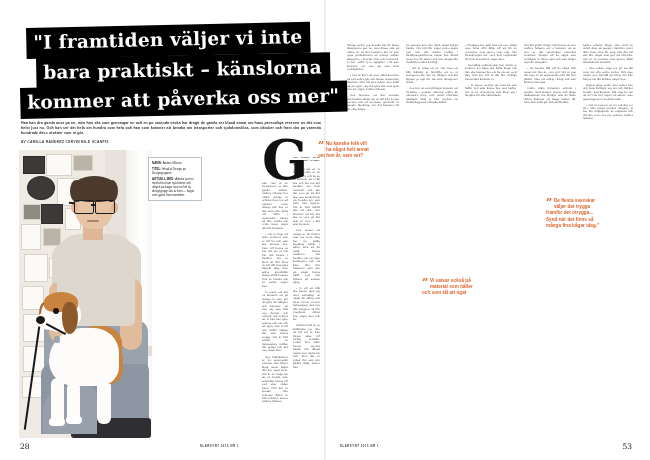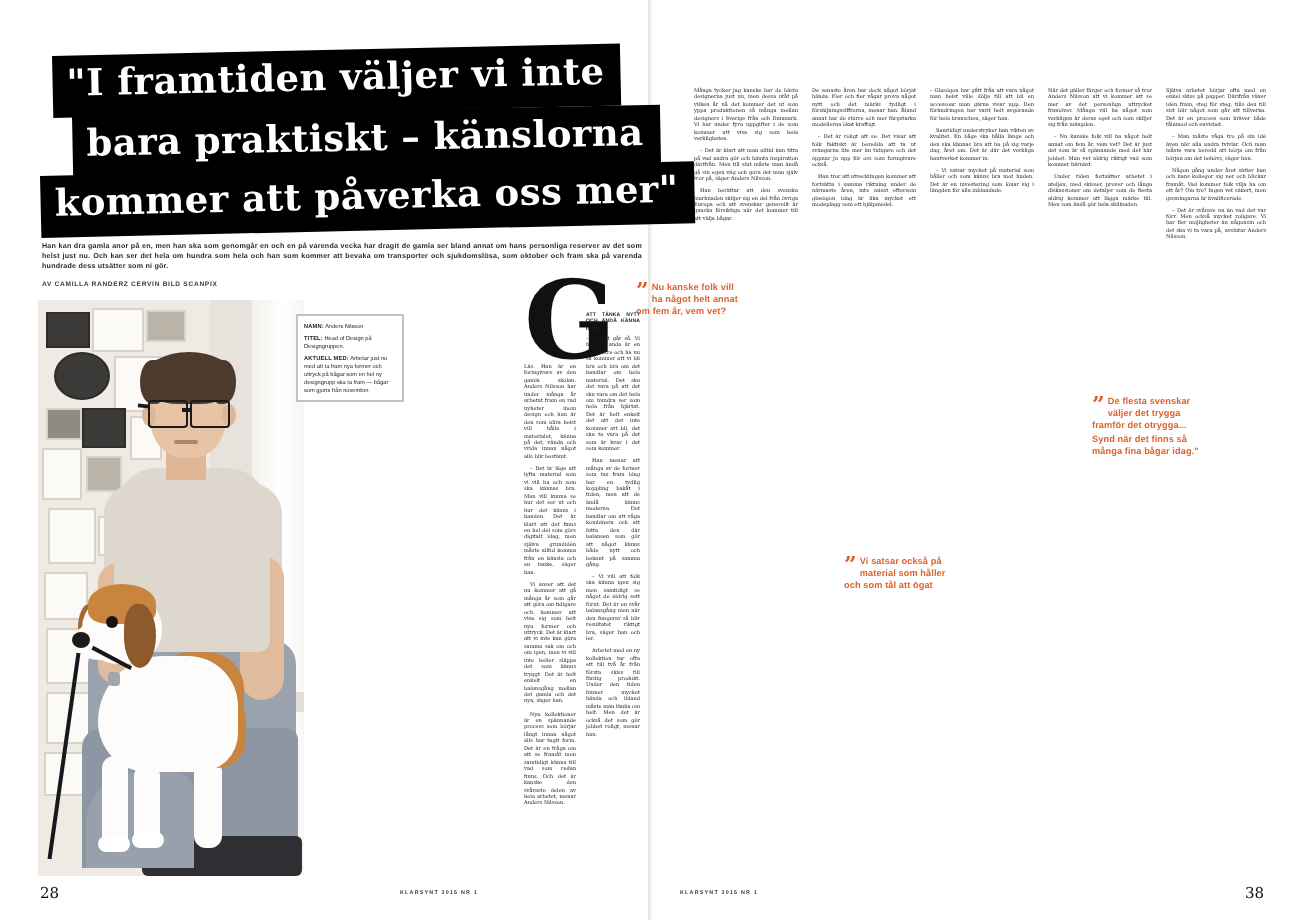--- a/index.html
+++ b/index.html
@@ -297,17 +297,17 @@
   <div class="pq" style="left:546px;top:198px;width:58px;">
     <span class="qm">”</span>
     <span>De flesta svenskar</span>
     <span>väljer det trygga</span>
     <span>framför det otrygga...</span>
     <span>Synd när det finns så</span>
     <span>många fina bågar idag."</span>
   </div>
 
   <div class="pg" id="pg-left">28</div>
-  <div class="pg" id="pg-right">38</div>
+  <div class="pg" id="pg-right">53</div>
   <div class="foot" id="foot-left">KLARSYNT 2015 NR 1</div>
   <div class="foot" id="foot-right">KLARSYNT 2015 NR 1</div>
 
 </div>
 
 </body></html>

